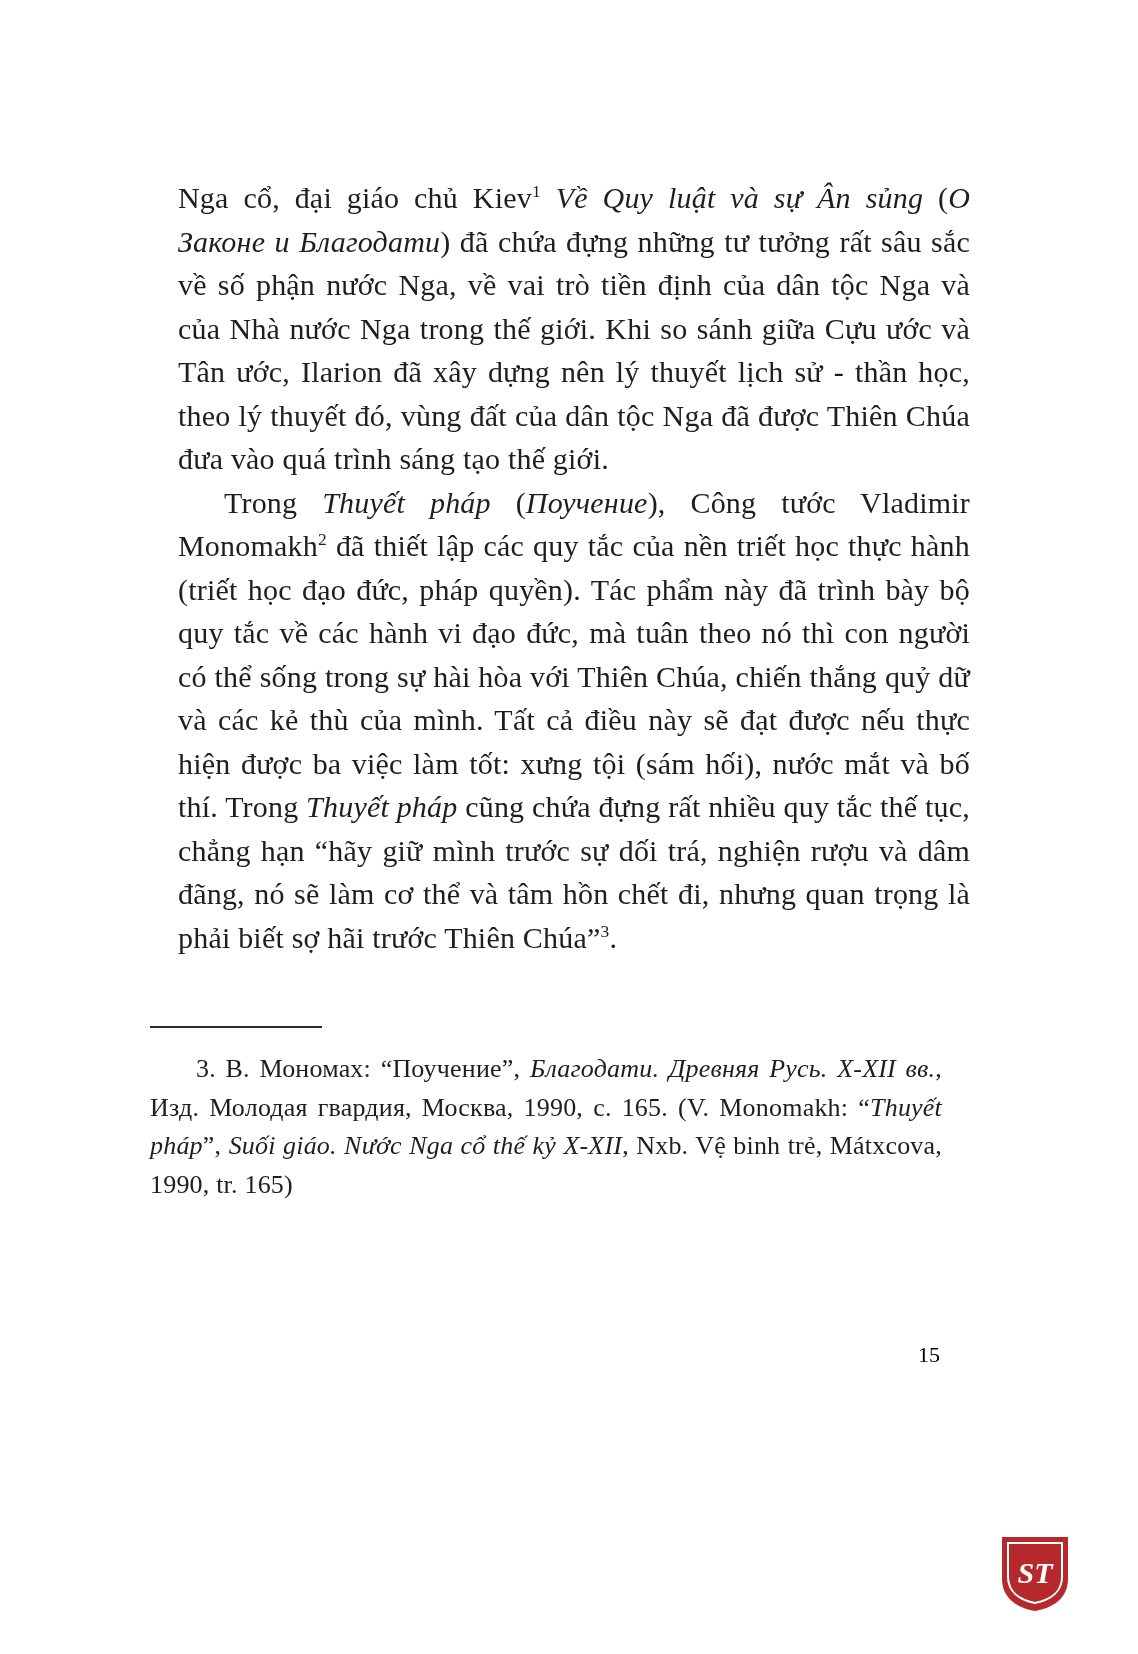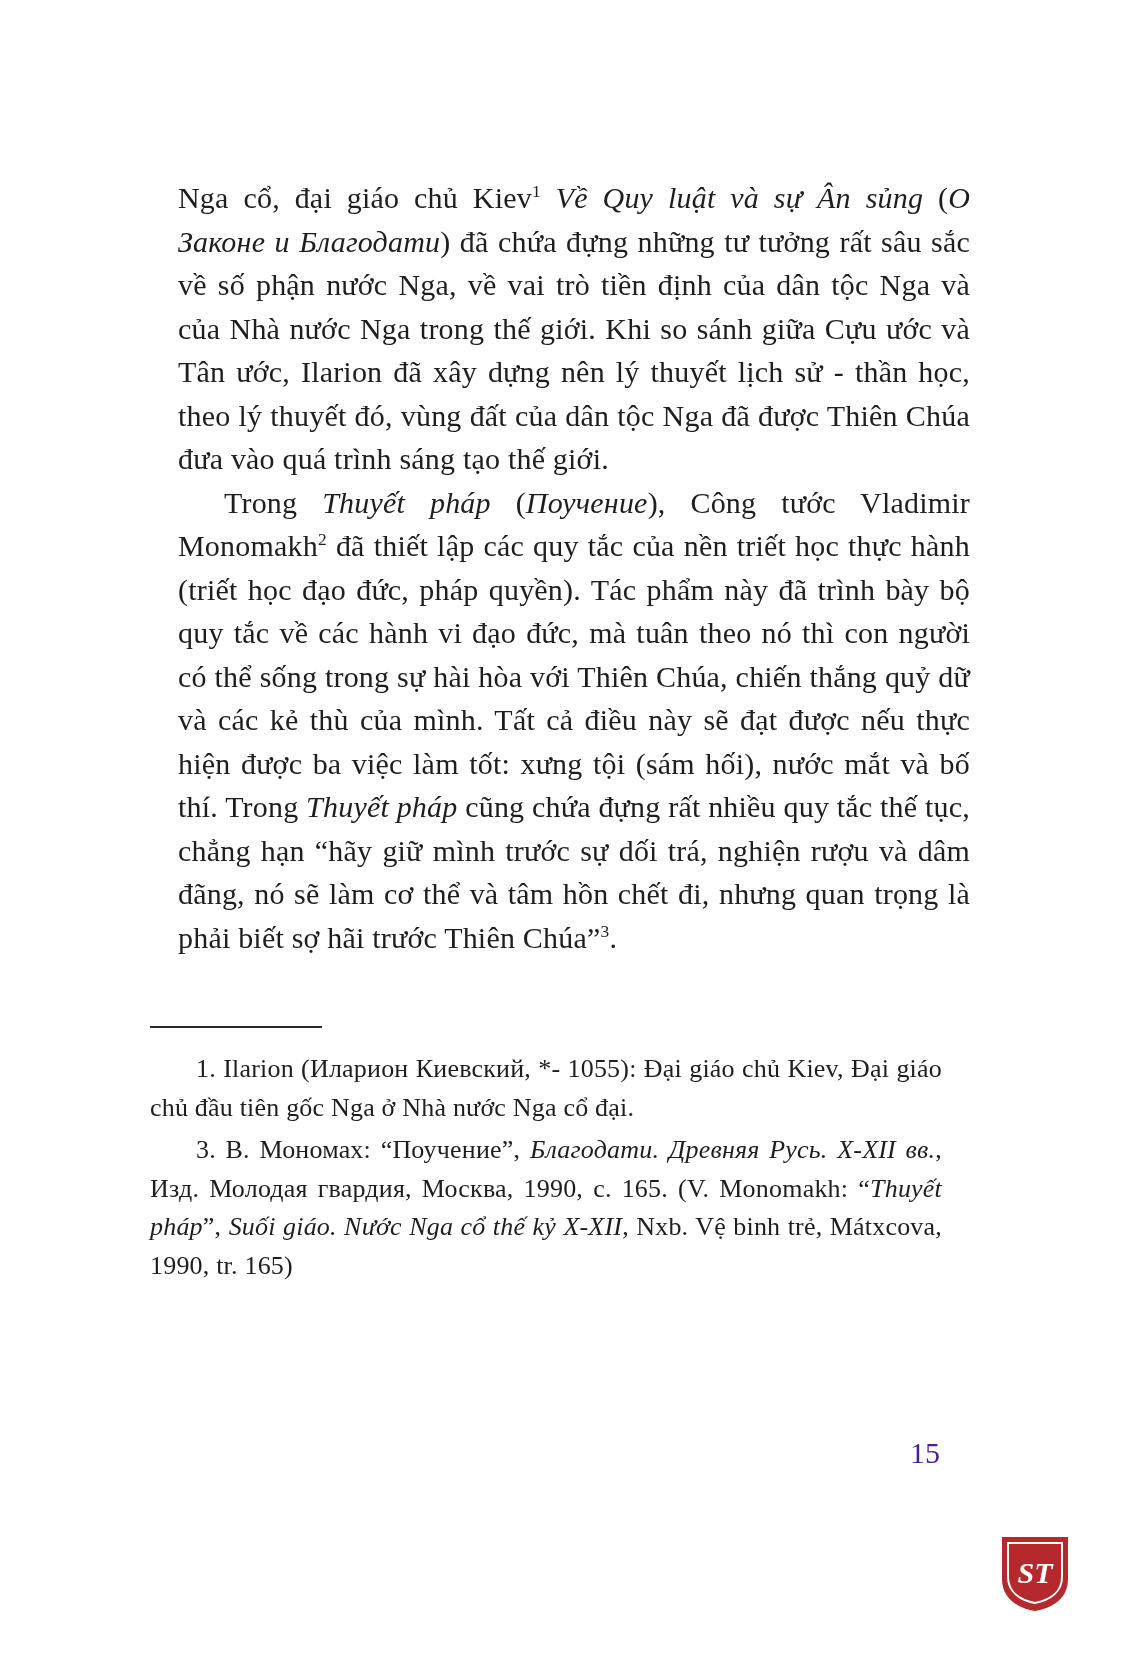--- a/index.html
+++ b/index.html
@@ -48,23 +48,23 @@
     margin: 0 0 4px 0;
     font-size: 26px;
     line-height: 38.5px;
     text-align: justify;
     text-indent: 46px;
     letter-spacing: 0.2px;
   }
 
   .page-number {
     position: absolute;
-    right: 198px; top: 1436px;
-    font-size: 30px;
-    color: #4c1d95;
+    right: 198px; top: 1342px;
+    font-size: 22px;
+    color: #000000;
   }
 
   .logo {
     position: absolute;
     right: 66px; top: 1534px;
     width: 74px; height: 80px;
   }
   .logo svg { display: block; }
 </style>
 </head>
@@ -73,21 +73,20 @@
 <div class="page">
 
   <main class="body-text" id="main-text">
       <p class="para"><span>Nga cổ, đại giáo chủ Kiev</span><span class="sup">1</span><span> </span><span class="it">Về Quy luật và sự Ân sủng</span><span> (</span><span class="it">О Законе и Благодати</span><span>) đã chứa đựng những tư tưởng rất sâu sắc về số phận nước Nga, về vai trò tiền định của dân tộc Nga và của Nhà nước Nga trong thế giới. Khi so sánh giữa Cựu ước và Tân ước, Ilarion đã xây dựng nên lý thuyết lịch sử - thần học, theo lý thuyết đó, vùng đất của dân tộc Nga đã được Thiên Chúa đưa vào quá trình sáng tạo thế giới.</span></p>
       <p class="para indent"><span>Trong </span><span class="it">Thuyết pháp</span><span> (</span><span class="it">Поучение</span><span>), Công tước Vladimir Monomakh</span><span class="sup">2</span><span> đã thiết lập các quy tắc của nền triết học thực hành (triết học đạo đức, pháp quyền). Tác phẩm này đã trình bày bộ quy tắc về các hành vi đạo đức, mà tuân theo nó thì con người có thể sống trong sự hài hòa với Thiên Chúa, chiến thắng quỷ dữ và các kẻ thù của mình. Tất cả điều này sẽ đạt được nếu thực hiện được ba việc làm tốt: xưng tội (sám hối), nước mắt và bố thí. Trong </span><span class="it">Thuyết pháp</span><span> cũng chứa đựng rất nhiều quy tắc thế tục, chẳng hạn “hãy giữ mình trước sự dối trá, nghiện rượu và dâm đãng, nó sẽ làm cơ thể và tâm hồn chết đi, nhưng quan trọng là phải biết sợ hãi trước Thiên Chúa”</span><span class="sup">3</span><span>.</span></p>
     </main>
 
   <div class="sep"></div>
 
   <section class="footnotes" id="footnotes">
-      <p class="fn indent"><span>1. Ilarion (Иларион Киевский, *- 1055): Đại giáo chủ Kiev, Đại giáo chủ đầu tiên gốc Nga ở Nhà nước Nga cổ đại.</span></p>
       <p class="fn indent"><span>3. В. Мономах: “Поучение”, </span><span class="it">Благодати. Древняя Русь. X-XII вв.</span><span>, Изд. Молодая гвардия, Москва, 1990, с. 165. (V. Monomakh: “</span><span class="it">Thuyết pháp</span><span>”, </span><span class="it">Suối giáo. Nước Nga cổ thế kỷ X-XII</span><span>, Nxb. Vệ binh trẻ, Mátxcova, 1990, tr. 165)</span></p>
     </section>
 
   <div class="page-number">15</div>
 
   <div class="logo">
     <svg width="74" height="80" viewBox="0 0 74 80" xmlns="http://www.w3.org/2000/svg">
       <path d="M4 3 h66 v42 c0 19 -15 29 -33 32 c-18 -3 -33 -13 -33 -32 z" fill="#b5282c"></path>
       <path d="M10 9 h54 v34 c0 15 -12 23 -27 26 c-15 -3 -27 -11 -27 -26 z" fill="none" stroke="#ffffff" stroke-width="2"></path>
       <text x="37" y="49" text-anchor="middle" fill="#ffffff" font-size="30" font-weight="bold" font-style="italic" font-family="Liberation Serif, serif">ST</text>

